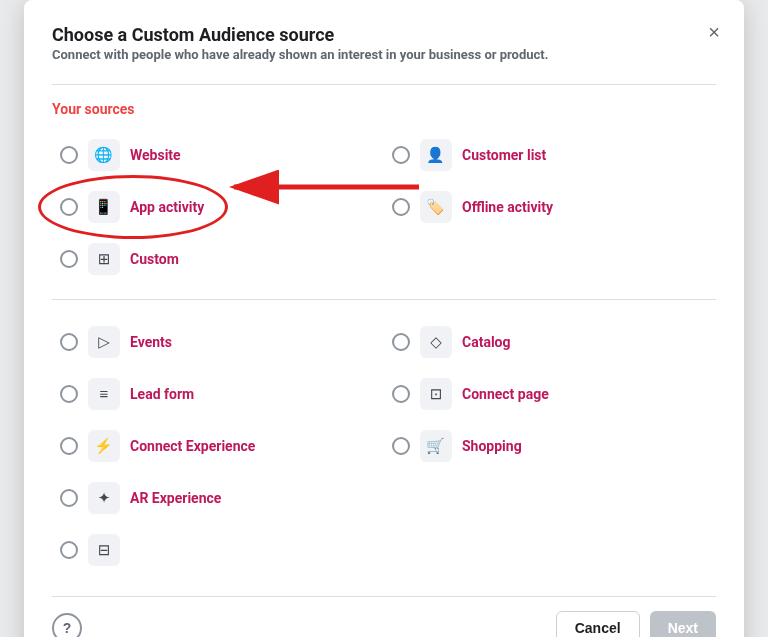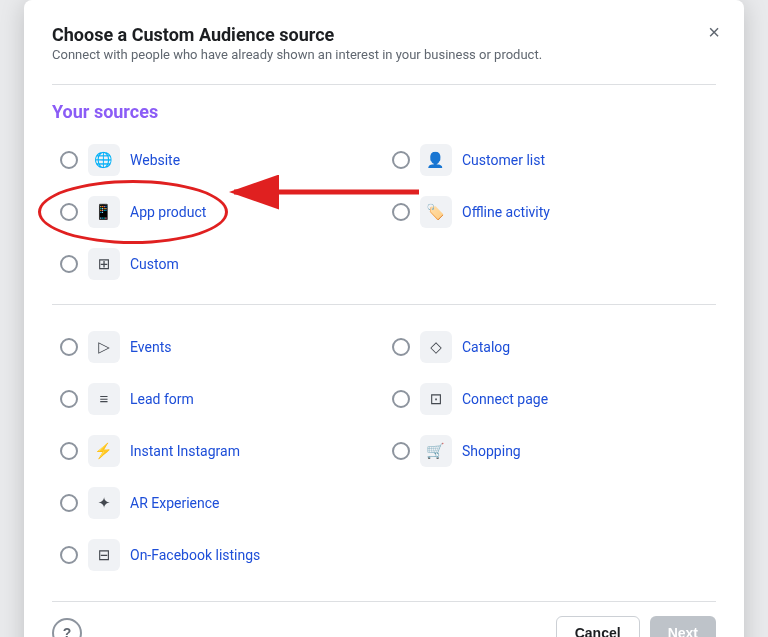--- a/index.html
+++ b/index.html
@@ -24,42 +24,43 @@
     }
     .modal-title {
       font-size: 18px;
       font-weight: 700;
       color: #1c1e21;
     }
     .modal-subtitle {
       font-size: 13px;
       color: #606770;
       margin-top: 2px;
+      font-weight: bold;
     }
     .close-btn {
       position: absolute;
       top: 18px;
       right: 20px;
       background: none;
       border: none;
       cursor: pointer;
       color: #606770;
       font-size: 20px;
       line-height: 1;
       padding: 4px;
     }
     .divider {
       border: none;
       border-top: 1px solid #dddfe2;
       margin: 14px 0 16px;
     }
     .section-label {
-      font-size: 18px;
-      font-weight: 700;
-      color: #8b5cf6;
+      font-size: 14px;
+      font-weight: 700;
+      color: #ef4444;
       margin-bottom: 12px;
     }
     .options-grid {
       display: grid;
       grid-template-columns: 1fr 1fr;
       gap: 0;
     }
     .option-item {
       display: flex;
       align-items: center;
@@ -85,22 +86,22 @@
       border-radius: 6px;
       display: flex;
       align-items: center;
       justify-content: center;
       flex-shrink: 0;
       color: #444950;
       font-size: 15px;
     }
     .option-label {
       font-size: 14px;
-      color: #1d4ed8;
-      font-weight: 400;
+      color: #be185d;
+      font-weight: 700;
     }
     
     .highlight-circle {
       position: absolute;
       left: -14px;
       top: 50%;
       transform: translateY(-50%);
       width: 190px;
       height: 64px;
       border: 3px solid #e02020;
@@ -177,21 +178,21 @@
         <div class="option-item">
           <div class="radio-circle"></div>
           <div class="icon-box">🌐</div>
           <span class="option-label">Website</span>
         </div>
 
         <div class="option-item" style="position:relative;">
           <div class="highlight-circle"></div>
           <div class="radio-circle"></div>
           <div class="icon-box">📱</div>
-          <span class="option-label">App product</span>
+          <span class="option-label">App activity</span>
         </div>
 
         <div class="option-item">
           <div class="radio-circle"></div>
           <div class="icon-box">⊞</div>
           <span class="option-label">Custom</span>
         </div>
       </div>
 
       <div style="display:flex;flex-direction:column;position:relative;">
@@ -237,33 +238,32 @@
 
         <div class="option-item">
           <div class="radio-circle"></div>
           <div class="icon-box">≡</div>
           <span class="option-label">Lead form</span>
         </div>
 
         <div class="option-item">
           <div class="radio-circle"></div>
           <div class="icon-box">⚡</div>
-          <span class="option-label">Instant Instagram</span>
+          <span class="option-label">Connect Experience</span>
         </div>
 
         <div class="option-item">
           <div class="radio-circle"></div>
           <div class="icon-box">✦</div>
           <span class="option-label">AR Experience</span>
         </div>
 
         <div class="option-item">
           <div class="radio-circle"></div>
           <div class="icon-box">⊟</div>
-          <span class="option-label">On-Facebook listings</span>
         </div>
       </div>
 
       <div>
 
 
         <div class="option-item">
           <div class="radio-circle"></div>
           <div class="icon-box">◇</div>
           <span class="option-label">Catalog</span>

